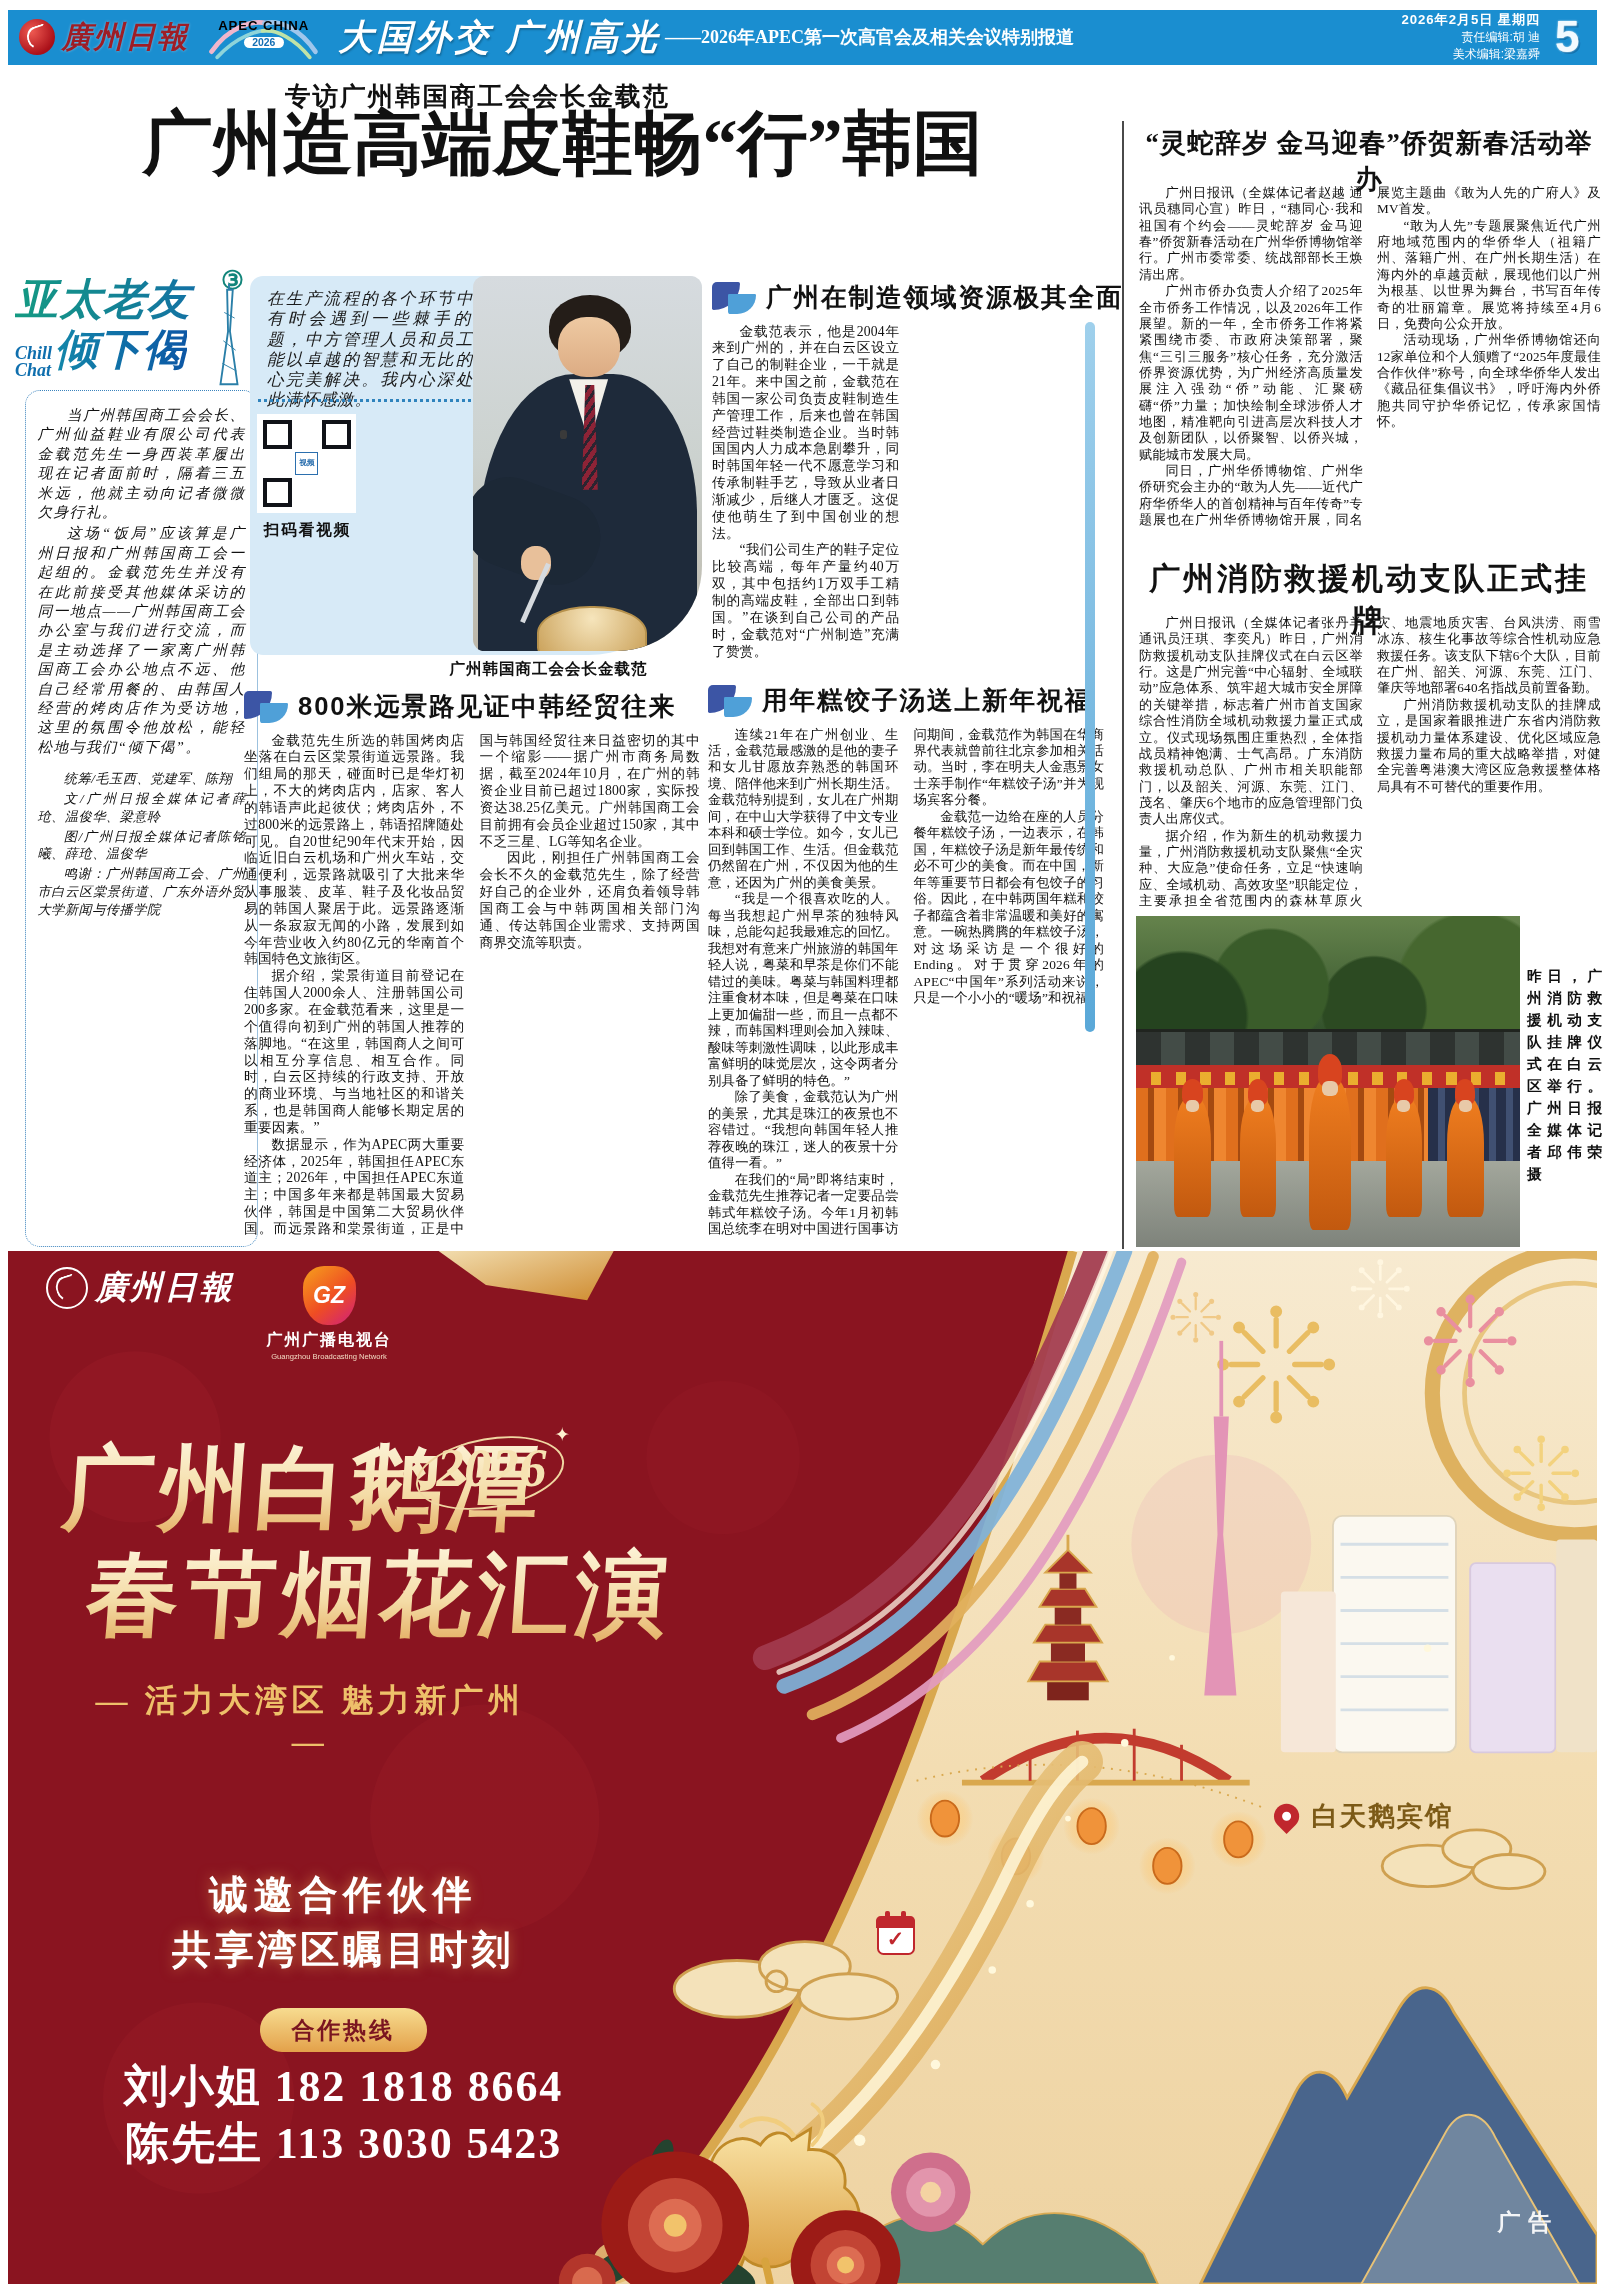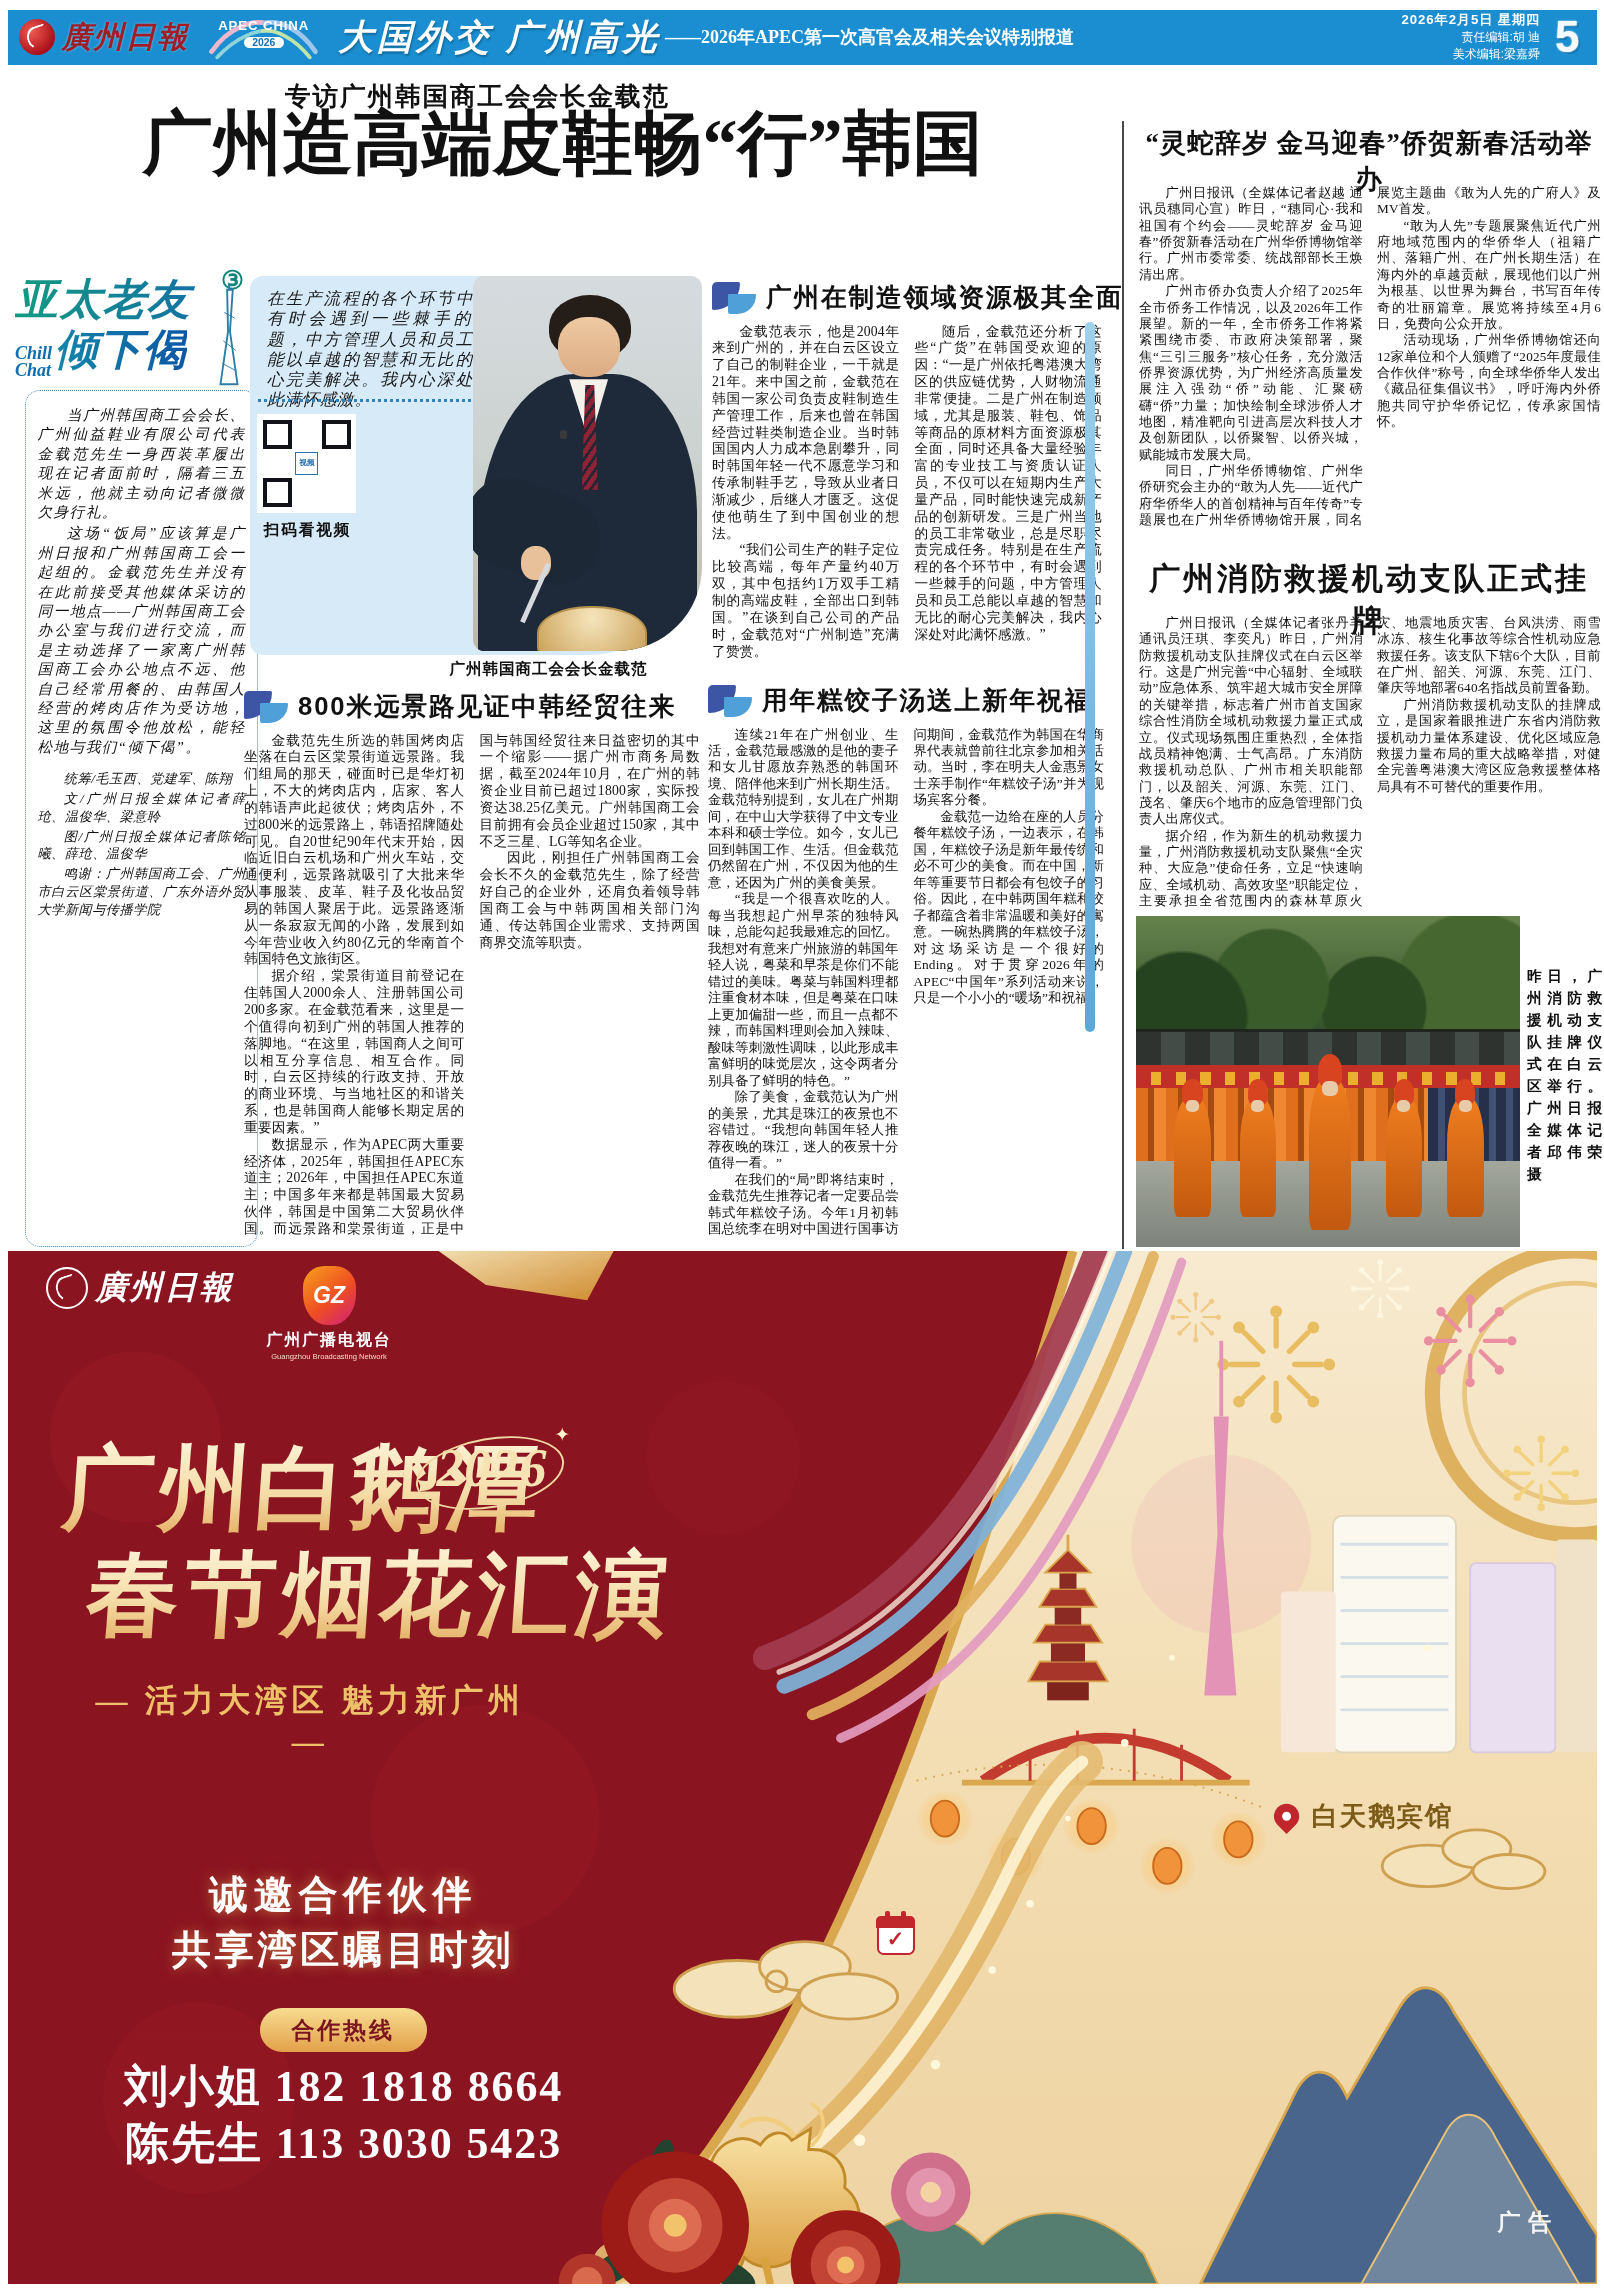--- a/index.html
+++ b/index.html
@@ -10,21 +10,21 @@
   
   .topbar{position:absolute;left:7.6px;top:9.5px;width:1589px;height:55px;background:#1a8ed0;
           display:flex;align-items:center;}
   .masthead{display:flex;align-items:center;gap:6.6px;margin-left:11.4px;flex:0 0 auto;}
   .emblem{width:36px;height:36px;border-radius:50%;background:radial-gradient(circle at 35% 35%,#ef5a52,#a90f18 72%);position:relative;}
   .emblem:after{content:"";position:absolute;left:7.6px;top:6.6px;width:17px;height:19px;
         border:2.8px solid #fff;border-color:#fff transparent transparent #fff;border-radius:60% 10% 50% 60%;transform:rotate(-18deg);}
   .masthead-name{font-size:30px;font-weight:900;font-style:italic;color:#9e1d26;letter-spacing:1.9px;text-shadow:0 0 2.8px rgba(255,255,255,.45);}
   .apec-logo{margin-left:15px;width:119px;height:51px;position:relative;text-align:center;flex:0 0 auto;}
   .apec-logo svg{position:absolute;left:0;top:0;}
-  .apec-l1{position:relative;font-family:"Liberation Sans",sans-serif;font-size:13.2px;font-weight:bold;color:#ffffff;letter-spacing:0.9px;margin-top:6.6px;}
+  .apec-l1{position:relative;font-family:"Liberation Sans",sans-serif;font-size:13.2px;font-weight:bold;color:#000000;letter-spacing:0.9px;margin-top:6.6px;}
   .apec-l2{position:relative;display:inline-block;font-family:"Liberation Sans",sans-serif;font-size:10.4px;font-weight:bold;color:#156fb3;background:#fff;padding:0 8.5px;border-radius:8.5px;margin-top:1.9px;}
   .banner-callig{margin-left:15px;font-size:35px;font-weight:900;font-style:italic;color:#fff;letter-spacing:3.8px;white-space:nowrap;text-shadow:0.9px 1.9px 1.9px rgba(0,0,0,.25);}
   .banner-sub{font-size:18px;color:#fff;font-weight:bold;margin-left:3.8px;white-space:nowrap;}
   .edition-info{margin-left:auto;color:#fff;font-family:"Liberation Sans",sans-serif;font-size:12px;line-height:1.4;text-align:right;margin-right:15px;}
   .edition-info .d{font-size:13.2px;font-weight:bold;letter-spacing:0.9px;}
   .pageno{font-family:"Liberation Sans",sans-serif;font-size:44px;font-weight:900;color:#f2faff;margin-right:17px;text-shadow:0 0 1.9px #fff,1.9px 1.9px 0 rgba(0,60,110,.35);}
 
   
   .kicker{position:absolute;left:170px;top:79px;width:615px;text-align:center;font-size:25.6px;font-weight:bold;letter-spacing:1.9px;}
   .headline{position:absolute;left:23px;top:106px;width:1079px;text-align:center;font-size:70px;font-weight:900;
@@ -279,21 +279,20 @@
     <div class="sec-head">
       <span class="sec-icon" data-interactable="false">
           <i class="a"></i>
           <i class="b"></i>
         </span>
       <span class="sec-title" data-interactable="false">广州在制造领域资源极其全面</span>
     </div>
     <div class="sec-body" data-interactable="false">
         <p>金载范表示，他是2004年来到广州的，并在白云区设立了自己的制鞋企业，一干就是21年。来中国之前，金载范在韩国一家公司负责皮鞋制造生产管理工作，后来也曾在韩国经营过鞋类制造企业。当时韩国国内人力成本急剧攀升，同时韩国年轻一代不愿意学习和传承制鞋手艺，导致从业者日渐减少，后继人才匮乏。这促使他萌生了到中国创业的想法。</p>
         <p>“我们公司生产的鞋子定位比较高端，每年产量约40万双，其中包括约1万双手工精制的高端皮鞋，全部出口到韩国。”在谈到自己公司的产品时，金载范对“广州制造”充满了赞赏。</p>
-        <p>随后，金载范还分析了这些“广货”在韩国受欢迎的原因：“一是广州依托粤港澳大湾区的供应链优势，人财物流通非常便捷。二是广州在制造领域，尤其是服装、鞋包、饰品等商品的原材料方面资源极其全面，同时还具备大量经验丰富的专业技工与资质认证人员，不仅可以在短期内生产大量产品，同时能快速完成新产品的创新研发。三是广州当地的员工非常敬业，总是尽职尽责完成任务。特别是在生产流程的各个环节中，有时会遇到一些棘手的问题，中方管理人员和员工总能以卓越的智慧和无比的耐心完美解决，我内心深处对此满怀感激。”</p>
       </div>
   </section>
 
   <section class="news-sec" id="sec-road" data-interactable="false">
     <div class="sec-head">
       <span class="sec-icon" data-interactable="false">
           <i class="a"></i>
           <i class="b"></i>
         </span>
       <span class="sec-title" data-interactable="false">800米远景路见证中韩经贸往来</span>

